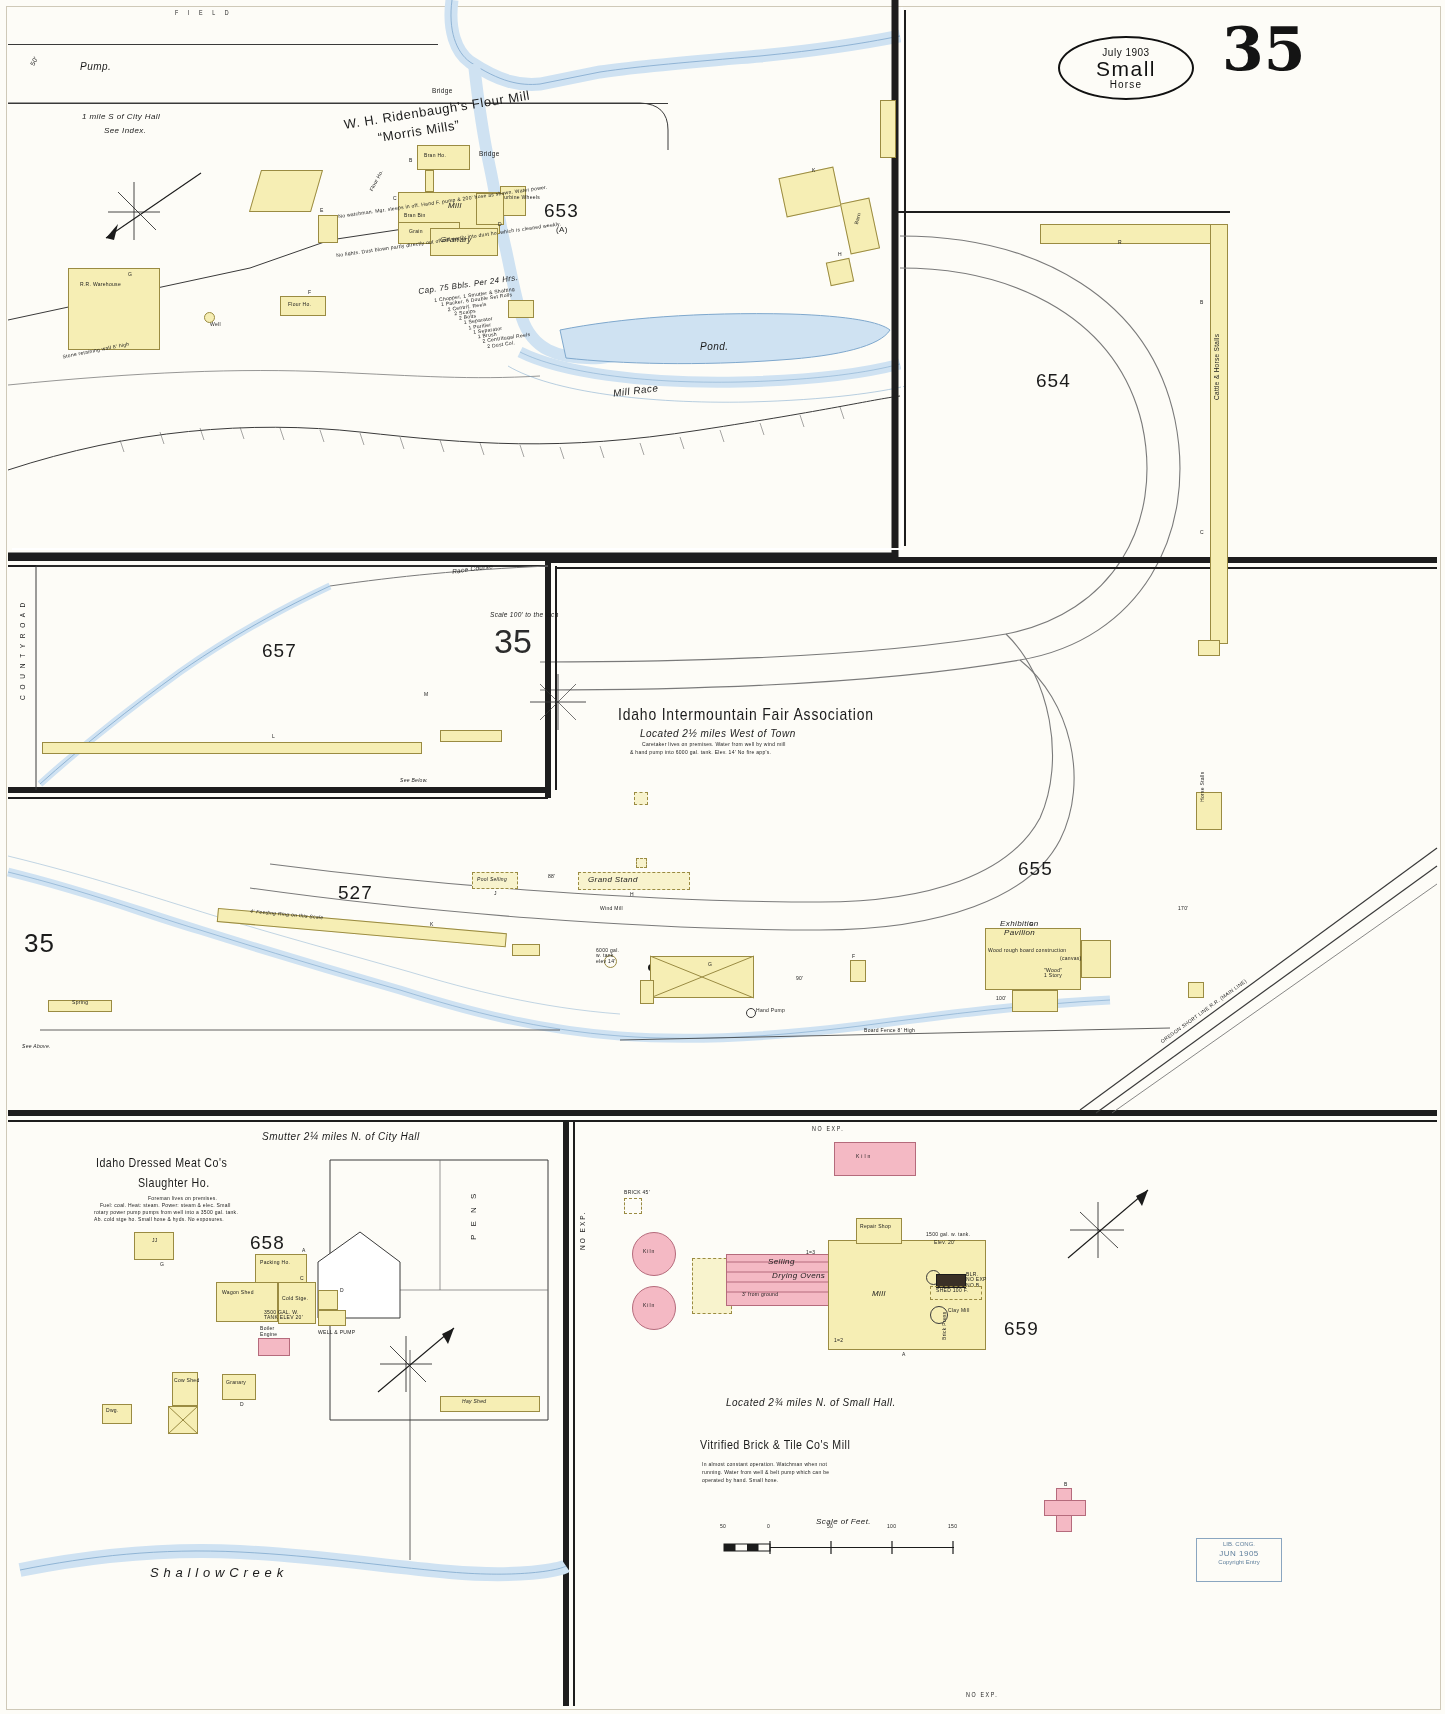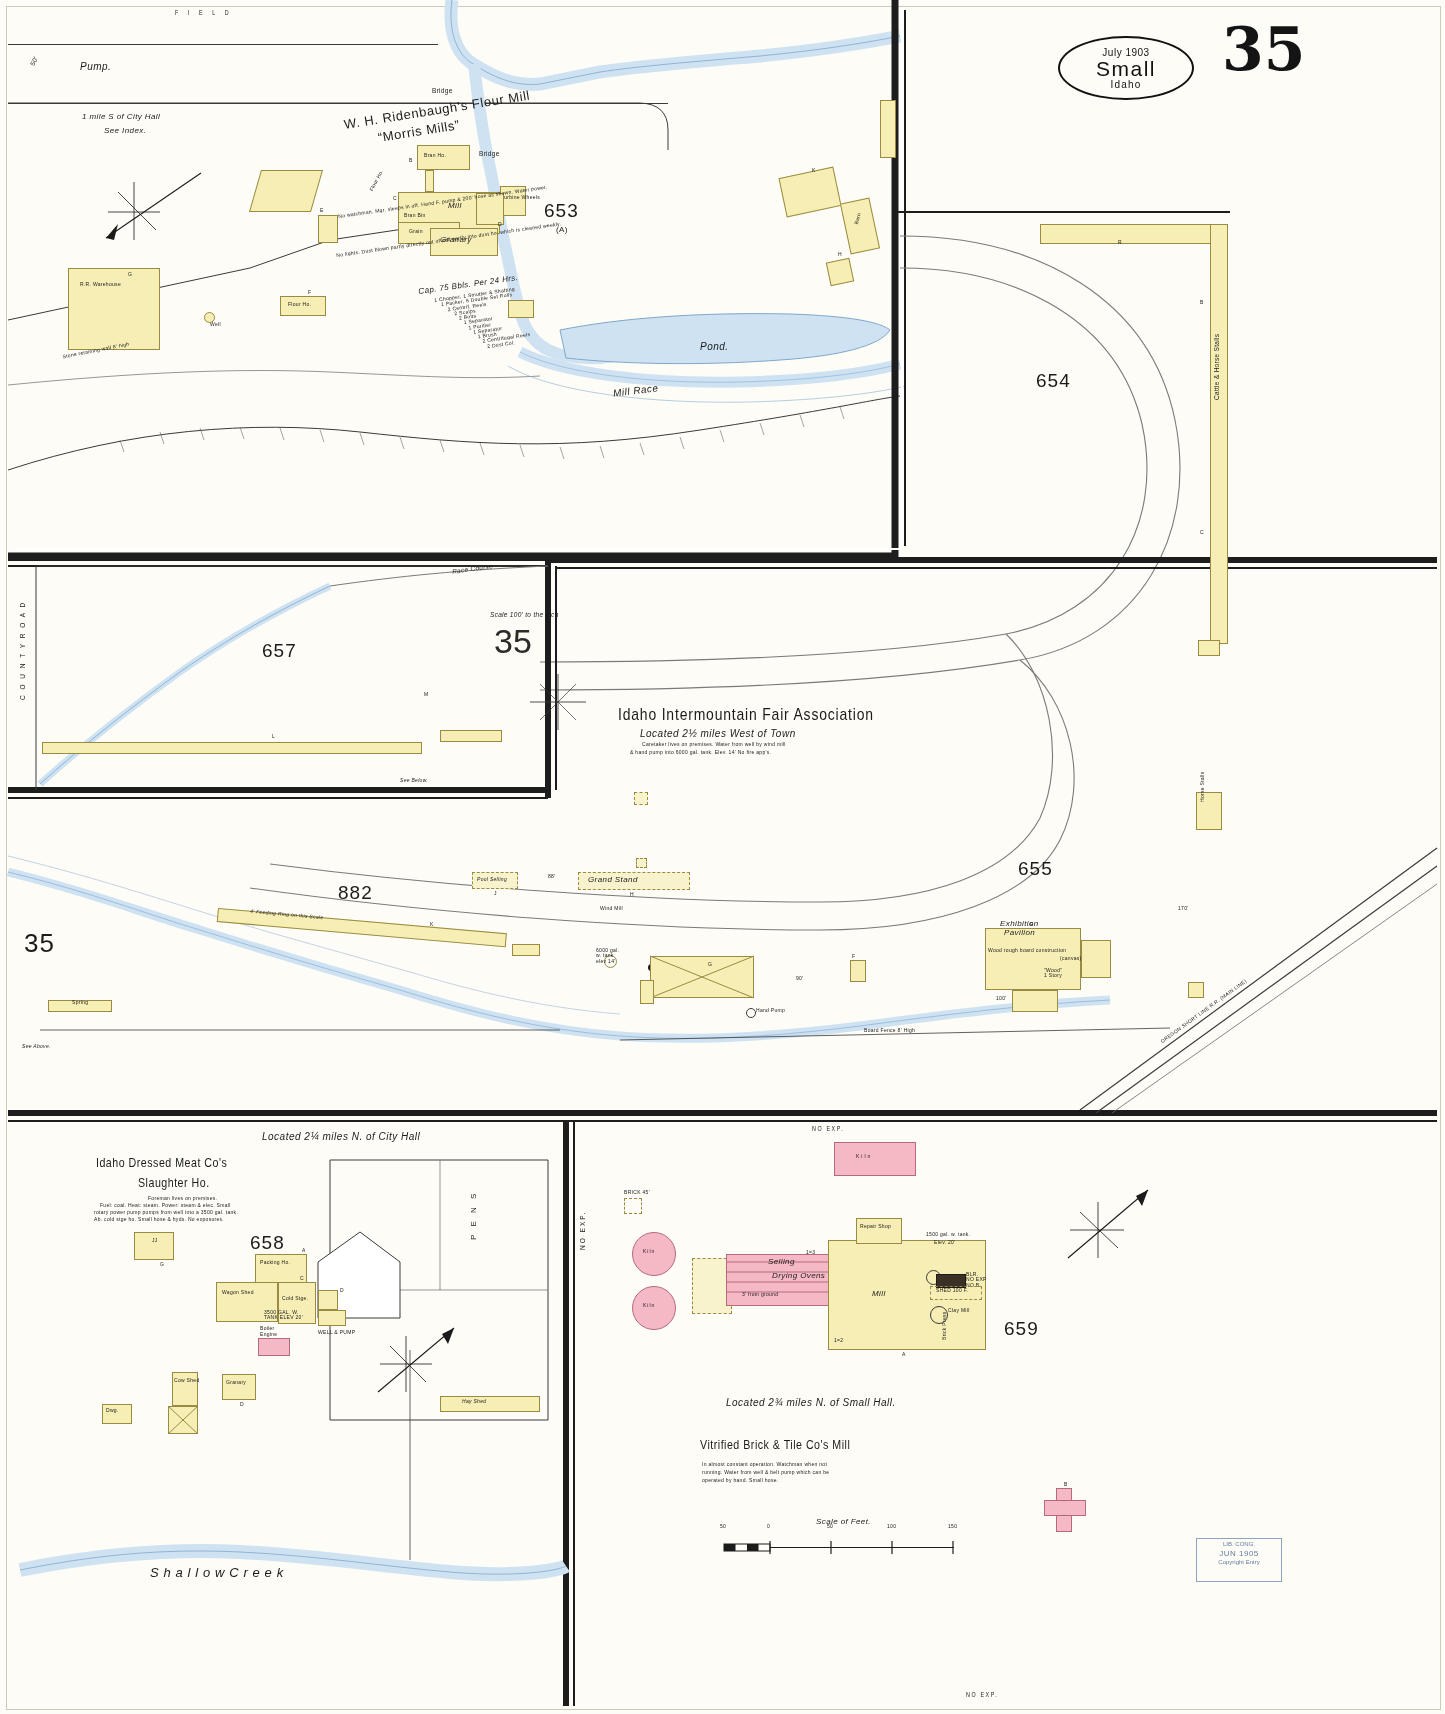--- a/index.html
+++ b/index.html
@@ -321,36 +321,36 @@
   <div class="bldg" style="left:1012px;top:990px;width:46px;height:22px;"></div>
   <div class="lbl hand sm ital" style="left:1000px;top:920px;">Exhibition</div>
   <div class="lbl hand sm ital" style="left:1004px;top:929px;">Pavilion</div>
   <div class="lbl hand tiny" style="left:988px;top:948px;">Wood rough board construction</div>
   <div class="lbl hand tiny" style="left:1060px;top:956px;">(canvas)</div>
   <div class="lbl hand tiny" style="left:1030px;top:922px;">E</div>
   <div class="lbl hand tiny" style="left:1044px;top:968px;">"Wood"<br>1 Story</div>
   <div class="lbl hand tiny" style="left:996px;top:996px;">100'</div>
 
   <div class="lbl blocknum" style="left:1018px;top:858px;">655</div>
-  <div class="lbl blocknum" style="left:338px;top:882px;">882</div>
+  <div class="lbl blocknum" style="left:338px;top:882px;">527</div>
   <div class="lbl blocknum" style="left:24px;top:928px;font-size:26px;">35</div>
 
   <div class="bldg" style="left:218px;top:908px;width:290px;height:14px;transform:rotate(5deg);transform-origin:left top;"></div>
   <div class="lbl hand tiny ital" style="left:250px;top:912px;transform:rotate(5deg);">4' Feeding Ring on this Scale</div>
   <div class="lbl hand tiny" style="left:430px;top:922px;">K</div>
   <div class="bldg" style="left:512px;top:944px;width:28px;height:12px;"></div>
   <div class="bldg" style="left:48px;top:1000px;width:64px;height:12px;"></div>
   <div class="lbl hand tiny" style="left:72px;top:1000px;">Spring</div>
   <div class="lbl hand tiny ital" style="left:22px;top:1044px;">See Above.</div>
   <div class="lbl hand tiny" style="left:864px;top:1028px;">Board  Fence  8' High</div>
   <div class="lbl hand tiny" style="left:1160px;top:1040px;transform:rotate(-36deg);transform-origin:left top;">OREGON SHORT LINE R.R. (MAIN LINE)</div>
   <div class="lbl hand tiny" style="left:1178px;top:906px;">170'</div>
   <div class="bldg" style="left:1188px;top:982px;width:16px;height:16px;"></div>
 
-  <div class="lbl hand md ital" style="left:262px;top:1132px;">Located 2¼ miles N. of City Hall</div>
+  <div class="lbl hand md ital" style="left:262px;top:1132px;">Smutter 2¼ miles N. of City Hall</div>
   <div class="lbl hand lg cond" style="left:96px;top:1156px;">Idaho Dressed Meat Co's</div>
   <div class="lbl hand lg cond" style="left:138px;top:1176px;">Slaughter Ho.</div>
   <div class="lbl hand tiny" style="left:148px;top:1196px;">Foreman lives on premises.</div>
   <div class="lbl hand tiny" style="left:100px;top:1203px;">Fuel: coal.  Heat: steam.  Power: steam &amp; elec.  Small</div>
   <div class="lbl hand tiny" style="left:94px;top:1210px;">rotary power pump pumps from well into a 3500 gal. tank.</div>
   <div class="lbl hand tiny" style="left:94px;top:1217px;">Ab. cold stge ho.  Small hose &amp; hyds.  No exposures.</div>
 
   <div class="lbl blocknum" style="left:250px;top:1232px;">658</div>
   <div class="lbl hand sm cond" style="left:470px;top:1240px;transform:rotate(-90deg);transform-origin:left top;letter-spacing:3px;">P E N S</div>
 
@@ -497,17 +497,17 @@
 
   <div class="stamp" style="left:1196px;top:1538px;width:86px;height:44px;">
     <div>LIB. CONG.</div>
     <div style="font-size:8px;letter-spacing:.5px;">JUN 1905</div>
     <div>Copyright Entry</div>
   </div>
 
   <div class="cartouche" style="left:1058px;top:36px;">
     <div class="cart-date">July 1903</div>
     <div class="cart-city">Small</div>
-    <div class="cart-state">Idaho</div>
+    <div class="cart-state">Horse</div>
   </div>
   <div class="pagenum" style="left:1222px;top:14px;">35</div>
 
 </div>
 
 </body></html>

